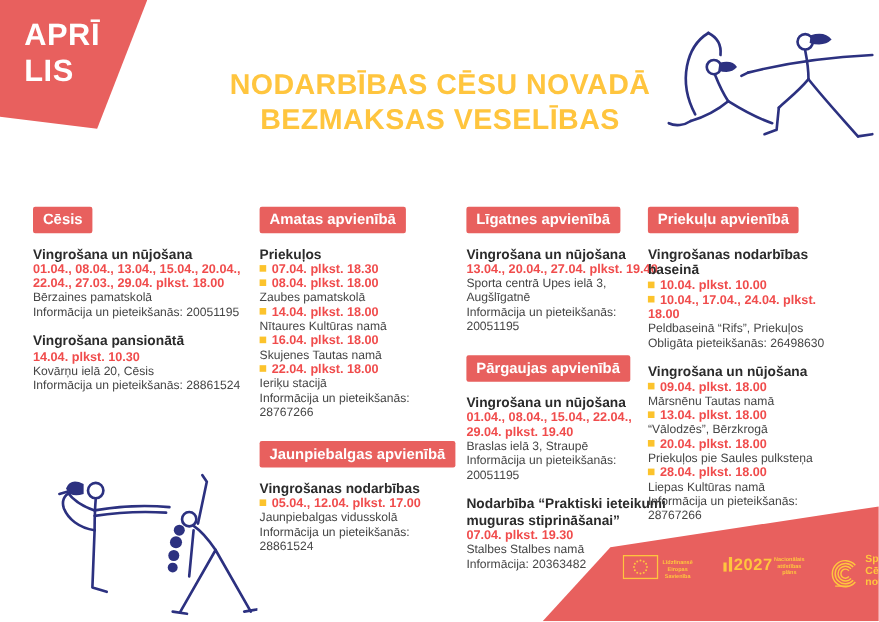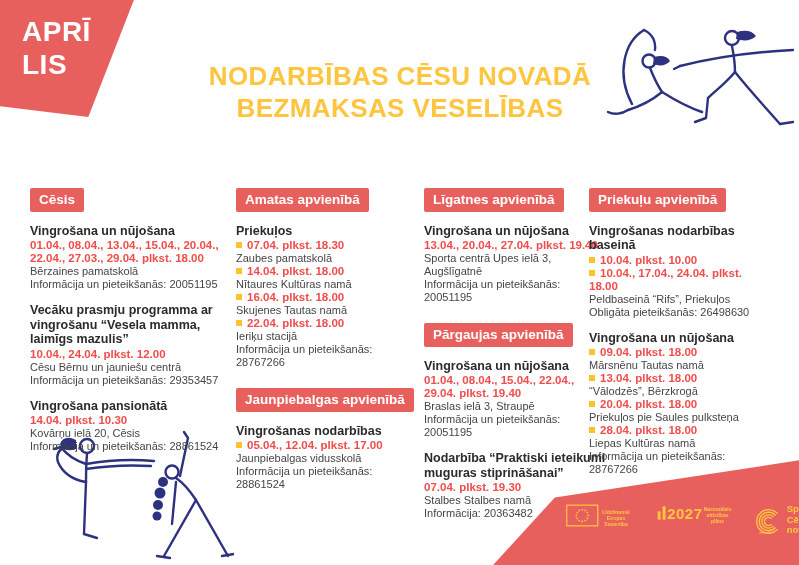--- a/index.html
+++ b/index.html
@@ -117,33 +117,29 @@
   <path d="M156 64 L164 26 M164 26 L160 20"></path>
 </svg>
 
 <main>
   <div class="column col-0"><div class="badge">Cēsis</div><div class="event">
         <div class="line title">Vingrošana un nūjošana</div>
         <div class="line date">01.04., 08.04., 13.04., 15.04., 20.04., 22.04., 27.03., 29.04. plkst. 18.00</div>
         <div class="line plain">Bērzaines pamatskolā</div>
         <div class="line plain">Informācija un pieteikšanās: 20051195</div>
       </div><div class="event">
-        <div class="line title">Vecāku prasmju programma ar vingrošanu “Vesela mamma, laimīgs mazulis”</div>
-        <div class="line date">10.04., 24.04. plkst. 12.00</div>
-        <div class="line plain">Cēsu Bērnu un jauniešu centrā</div>
-        <div class="line plain">Informācija un pieteikšanās: 29353457</div>
-      </div><div class="event">
         <div class="line title">Vingrošana pansionātā</div>
         <div class="line date">14.04. plkst. 10.30</div>
         <div class="line plain">Kovārņu ielā 20, Cēsis</div>
         <div class="line plain">Informācija un pieteikšanās: 28861524</div>
       </div></div>
   <div class="column col-1"><div class="badge">Amatas apvienībā</div><div class="event">
         <div class="line title">Priekuļos</div>
         <div class="line bullet-date"><span class="sq"></span><span>07.04. plkst. 18.30</span></div>
+        <div class="line bullet-date"><span class="sq"></span><span>08.04. plkst. 18.00</span></div>
         <div class="line plain">Zaubes pamatskolā</div>
         <div class="line bullet-date"><span class="sq"></span><span>14.04. plkst. 18.00</span></div>
         <div class="line plain">Nītaures Kultūras namā</div>
         <div class="line bullet-date"><span class="sq"></span><span>16.04. plkst. 18.00</span></div>
         <div class="line plain">Skujenes Tautas namā</div>
         <div class="line bullet-date"><span class="sq"></span><span>22.04. plkst. 18.00</span></div>
         <div class="line plain">Ieriķu stacijā</div>
         <div class="line plain">Informācija un pieteikšanās: 28767266</div>
       </div><div class="badge">Jaunpiebalgas apvienībā</div><div class="event">
         <div class="line title">Vingrošanas nodarbības</div>

